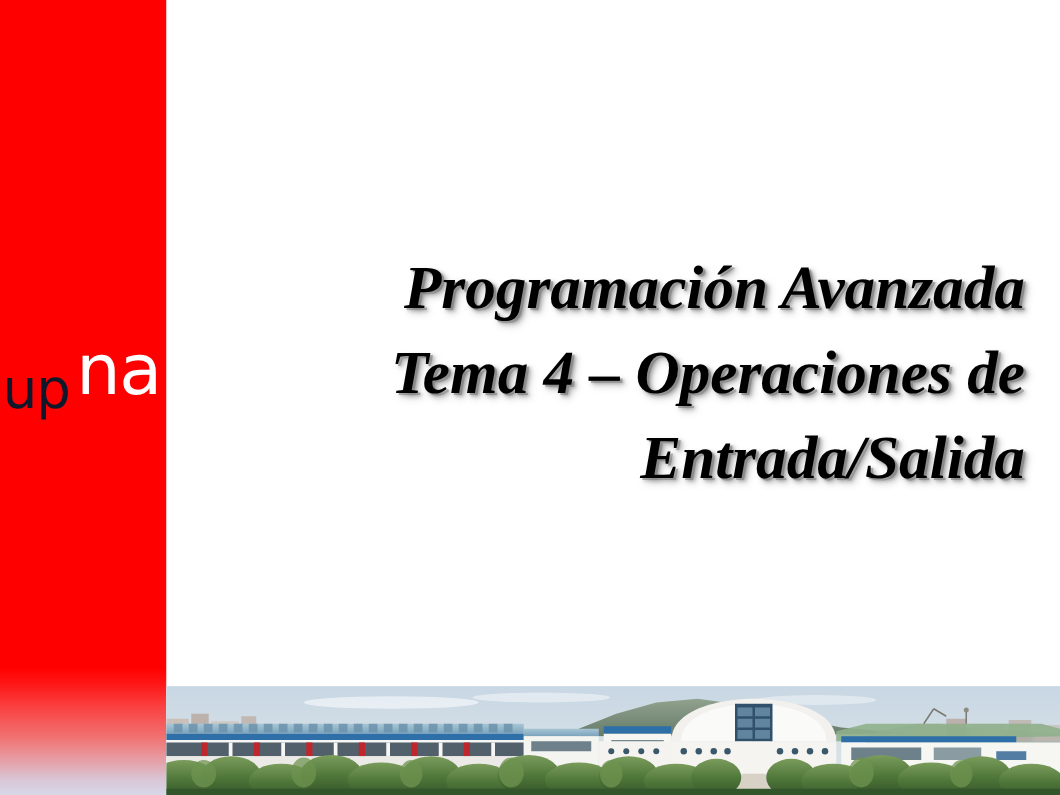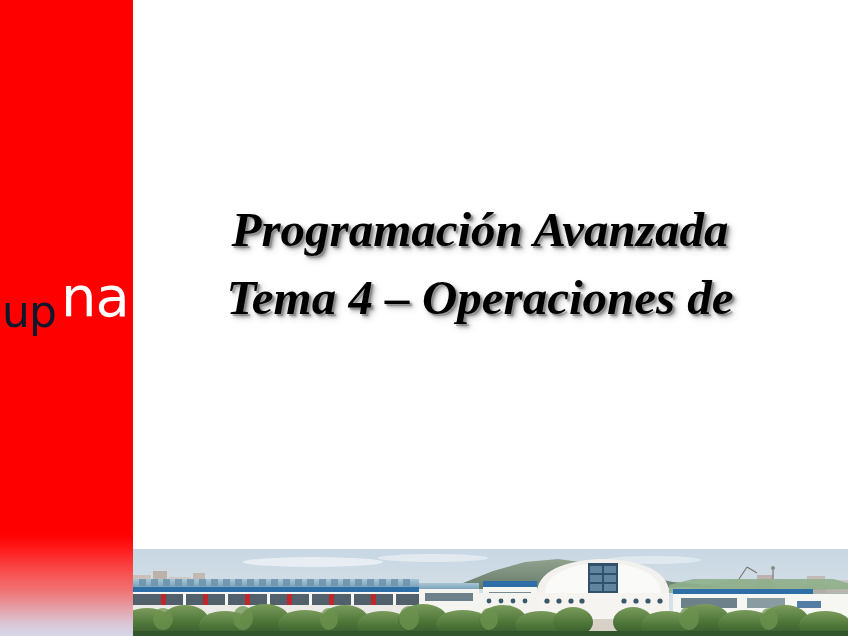--- a/index.html
+++ b/index.html
@@ -64,24 +64,24 @@
     font-family: "DejaVu Sans", sans-serif;
     font-size: 56px;
     font-weight: 400;
     letter-spacing: -1px;
     color: #ffffff;
   }
 
   
   .title-block {
     position: absolute;
-    left: 150px;
+    left: 160px;
     top: 196px;
     width: 660px;
-    text-align: center;
+    text-align: right;
   }
   .title-line {
     font-family: "Liberation Serif", "DejaVu Serif", serif;
     font-style: italic;
     font-weight: bold;
     font-size: 49px;
     line-height: 68px;
     color: #000000;
     white-space: nowrap;
     text-shadow:
@@ -110,20 +110,21 @@
   <div class="red-band"></div>
 
   <div class="logo">
     <span class="logo-up">up</span>
     <span class="logo-na">na</span>
   </div>
 
   <div class="title-block">
     <div class="title-line">Programación Avanzada</div>
     <div class="title-line">Tema 4 – Operaciones de</div>
+    <div class="title-line">Entrada/Salida</div>
   </div>
 
   <div class="photo">
     <svg width="715" height="87" viewBox="0 0 715 87">
       <defs>
         <linearGradient id="skyG" x1="0" y1="0" x2="0" y2="1">
           <stop offset="0%" stop-color="#c8d7e4"></stop>
           <stop offset="55%" stop-color="#d5e0e6"></stop>
           <stop offset="100%" stop-color="#e0e6e6"></stop>
         </linearGradient>

